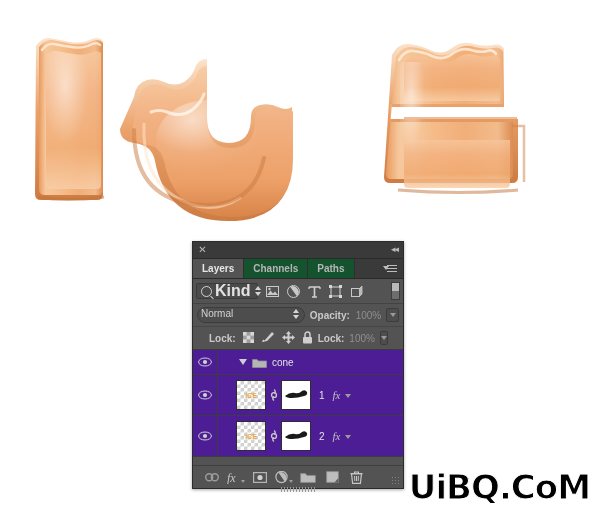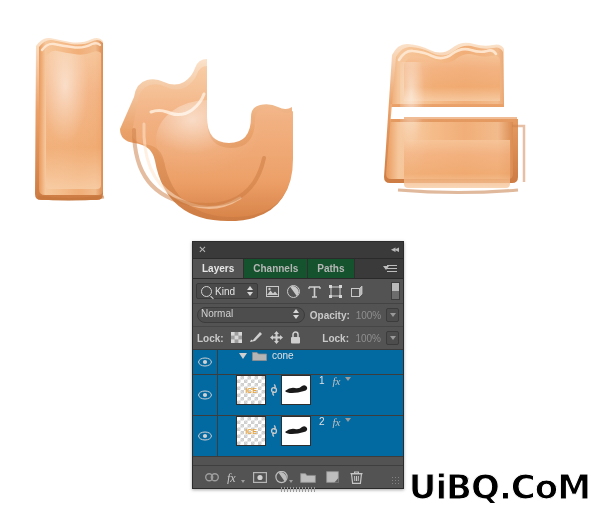--- a/index.html
+++ b/index.html
@@ -69,21 +69,21 @@
     height:24px;background:#535353;display:flex;align-items:center;
     padding:0 3px;border-bottom:1px solid #434343;
   }
   .kind-select{
     width:62px;height:16px;background:#4a4a4a;border:1px solid #3a3a3a;
     border-radius:2px;display:flex;align-items:center;gap:3px;padding:0 2px;
     box-sizing:border-box;
   }
   .mag{width:9px;height:9px;border:1px solid #d2d2d2;border-radius:50%;position:relative;flex:0 0 auto;margin-left:2px;}
   .mag:after{content:"";position:absolute;right:-3px;bottom:-2px;width:4px;height:1px;background:#d2d2d2;transform:rotate(45deg);}
-  .kind-label{font-size:10px;color:#e2e2e2;font-weight:normal;flex:1;}
+  .kind-label{font-size:16px;color:#e2e2e2;font-weight:bold;flex:1;}
   .updown{width:8px;height:12px;position:relative;margin-right:1px;}
   .updown:before,.updown:after{content:"";position:absolute;left:1px;width:0;height:0;border-left:3px solid transparent;border-right:3px solid transparent;}
   .updown:before{top:1px;border-bottom:4px solid #d6d6d6;}
   .updown:after{bottom:1px;border-top:4px solid #d6d6d6;}
 
   .ficons{display:flex;align-items:center;gap:0;margin-left:4px;flex:1;}
   .ficon{width:21px;height:18px;display:flex;align-items:center;justify-content:center;}
   .ficon svg{display:block;}
   .toggle-switch{
     width:7px;height:16px;margin-left:2px;border:1px solid #3d3d3d;
@@ -105,33 +105,33 @@
     width:27px;font-size:10px;color:#8f8f8f;text-align:right;
   }
   .mini-caret{
     width:13px;height:14px;background:#4d4d4d;border:1px solid #3c3c3c;border-radius:2px;
     display:flex;align-items:center;justify-content:center;box-sizing:border-box;
   }
   .mini-caret i{display:block;width:0;height:0;border-left:3px solid transparent;border-right:3px solid transparent;border-top:4px solid #9a9a9a;}
 
   
   .lock-row{
-    height:22px;display:flex;align-items:center;padding:0 4px;gap:5px;
+    height:22px;display:flex;align-items:center;padding:0 16px;gap:5px;
     border-bottom:1px solid #3b3b3b;
   }
   .lock-label{font-size:10px;color:#c9c9c9;font-weight:bold;}
   .lock-icons{display:flex;align-items:center;gap:7px;margin-left:2px;}
   .fill-label{font-size:10px;color:#c9c9c9;font-weight:bold;margin-left:auto;}
   .fill-val{width:27px;font-size:10px;color:#8f8f8f;text-align:right;}
 
   
   .layer-list{background:#4b4b4b;position:relative;}
   .layer-row{
-    display:flex;align-items:flex-start;height:24px;
-    border-bottom:1px solid #3d3d3d;background:#0369a1;position:relative;
+    display:flex;align-items:center;height:24px;
+    border-bottom:1px solid #3d3d3d;background:#4c1d95;position:relative;
   }
   .layer-row.tall{height:40px;}
   .eye-cell{width:24px;height:100%;display:flex;align-items:center;justify-content:center;border-right:1px solid #3d3d3d;}
   .grp-cell{display:flex;align-items:center;gap:5px;padding-left:21px;}
   .grp-name{font-size:10px;color:#e0e0e0;}
   .tri{width:0;height:0;border-left:4px solid transparent;border-right:4px solid transparent;border-top:6px solid #cfcfcf;}
 
   .thumb-cell{display:flex;align-items:center;padding-left:18px;gap:3px;}
   .thumb{
     width:30px;height:30px;border:1px solid #2e2e2e;box-sizing:border-box;position:relative;

